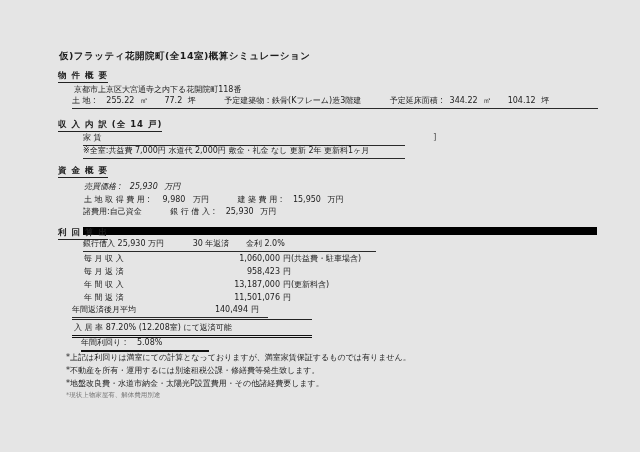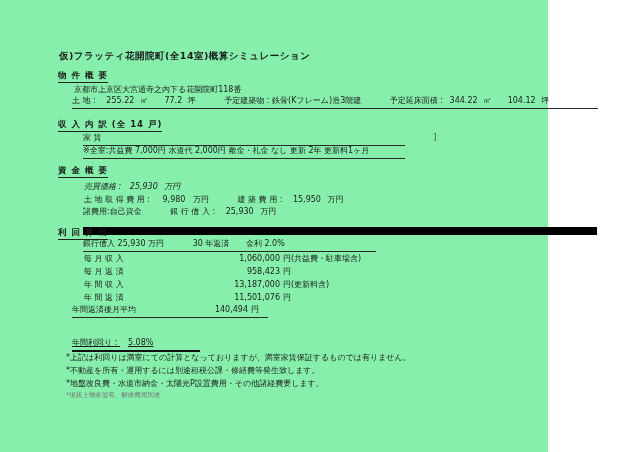--- a/index.html
+++ b/index.html
@@ -1,17 +1,17 @@
 <!DOCTYPE html>
 <html><head>
 <meta charset="utf-8">
 <style>
   html,body { margin:0; padding:0; background:#ffffff; }
   .page {
-    position:relative; width:548px; height:452px; background:#86efac;
+    position:relative; width:640px; height:452px; background:#e5e5e5;
     font-family:"DejaVu Sans","Liberation Sans",sans-serif;
     color:#1c1c1c; font-size:8px; line-height:1.25;
   }
   .abs { position:absolute; white-space:nowrap; }
   .title { font-size:9.5px; font-weight:bold; letter-spacing:0.5px; }
   .sec-header {
     font-size:8.5px; font-weight:bold; letter-spacing:1px;
     border-bottom:1.2px solid #222; padding-bottom:1px;
   }
   .u1 { border-bottom:1px solid #2a2a2a; padding-bottom:2px; }
@@ -110,22 +110,23 @@
   </div>
 
   <div class="abs row" style="left:84px; top:293px;">
     <span class="lbl">年  間  返  済</span><span class="val">11,501,076</span><span class="unit">円</span>
   </div>
 
   <div class="abs row u1" style="left:72px; top:305px; width:196px;">
     <span class="lbl" style="width:116px;">年間返済後月平均</span><span class="val" style="width:60px;">140,494</span><span class="unit">円</span>
   </div>
 
+  <div class="abs occupancy" style="left:72px; top:319px;">入 居 率  87.20%  (12.208室)  にて返済可能</div>
 
-  <div class="abs yield-final" style="left:72px; top:338px;text-decoration:underline;">
+  <div class="abs yield-final" style="left:81px; top:338px;">
     <span>年間利回り :</span>
     <span style="margin-left:8px;">5.08%</span>
   </div>
 
   <div class="abs notes-block" style="left:66px; top:351px;">
     <div>*上記は利回りは満室にての計算となっておりますが、満室家賃保証するものでは有りません。</div>
     <div>*不動産を所有・運用するには別途租税公課・修繕費等発生致します。</div>
     <div>*地盤改良費・水道市納金・太陽光P設置費用・その他諸経費要します。</div>
   </div>
 

